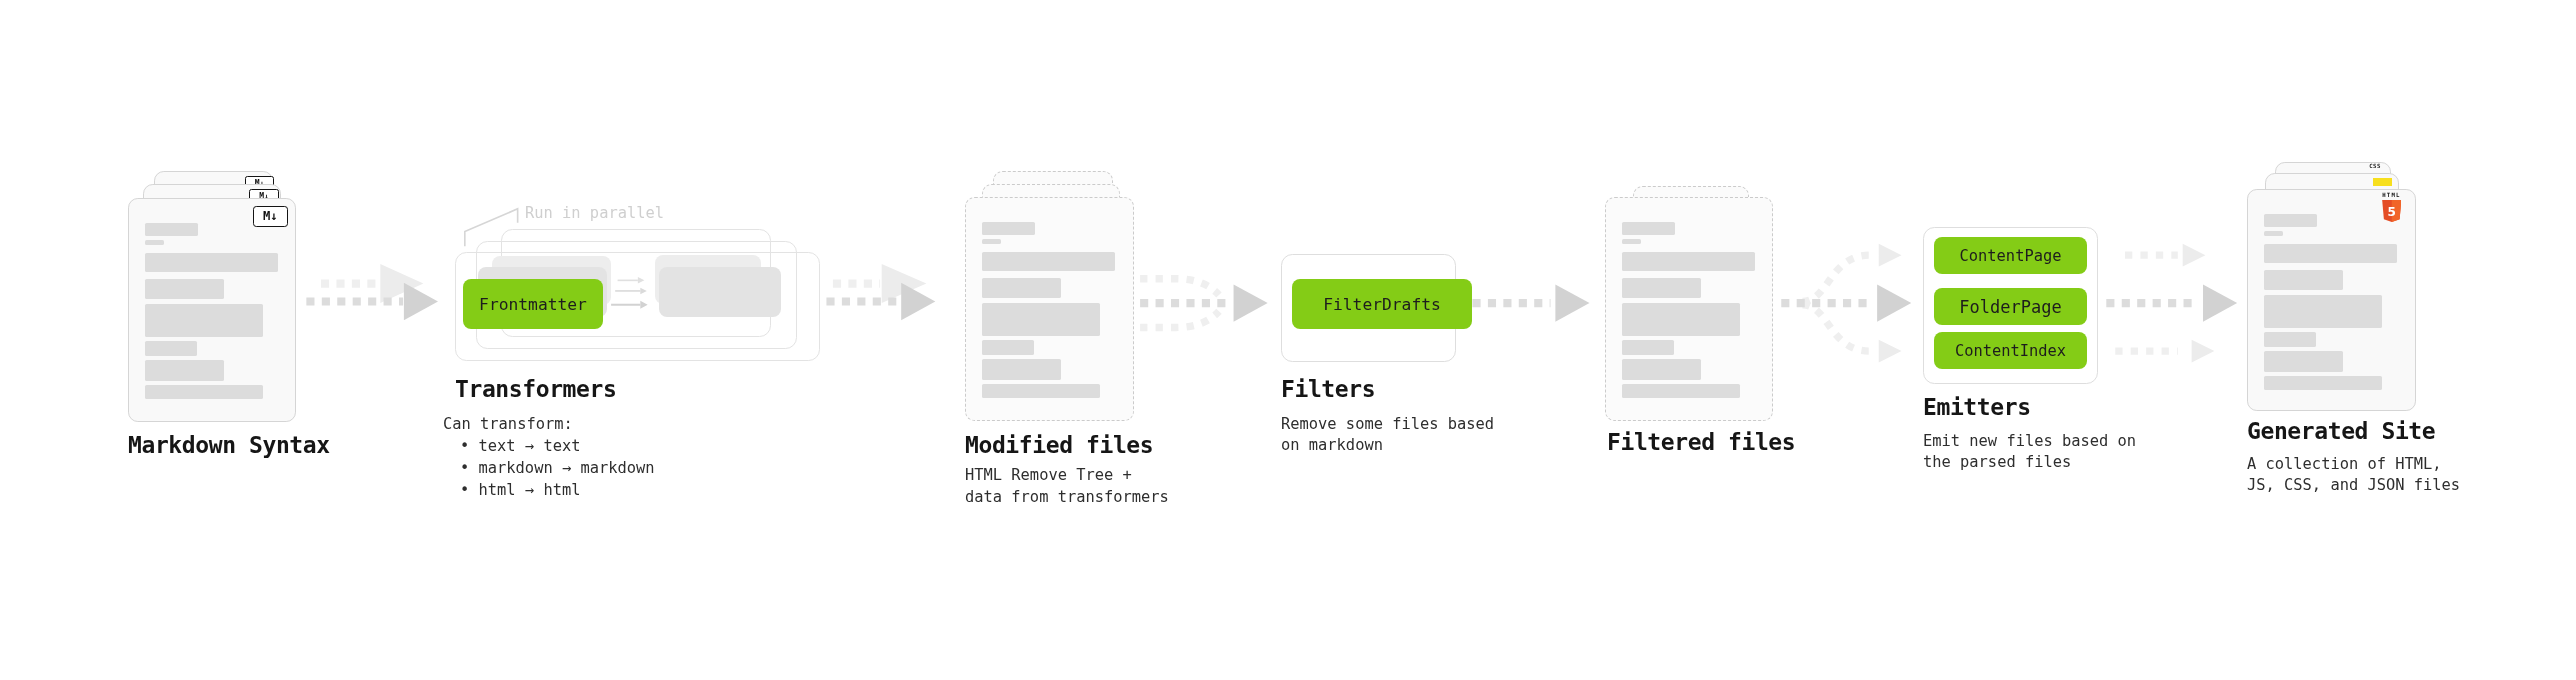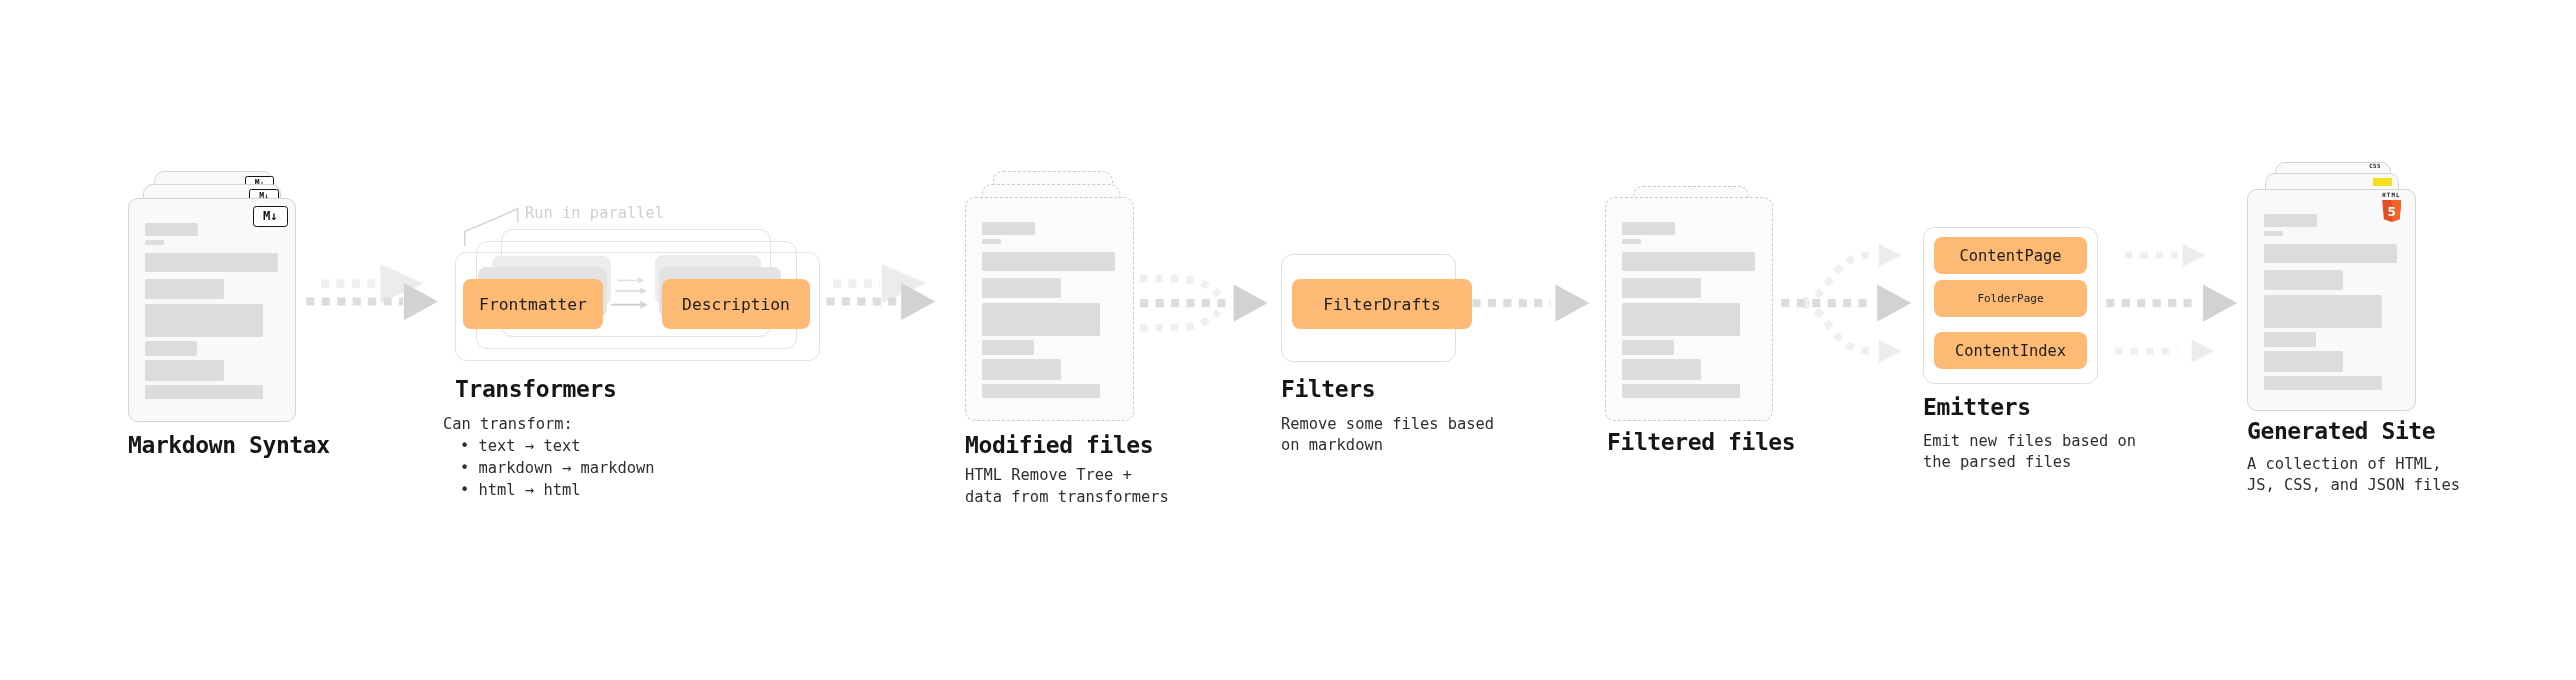--- a/index.html
+++ b/index.html
@@ -3,21 +3,21 @@
 <meta charset="utf-8">
 <style>
   html,body{margin:0;padding:0;background:#ffffff;}
   .canvas{position:relative;width:2576px;height:681px;background:#ffffff;overflow:hidden;
           font-family:"DejaVu Sans Mono","Liberation Mono",monospace;}
   .card{position:absolute;background:#f9f9f9;border:1.6px solid #d5d5d5;border-radius:9.8px;}
   .card.dashed{background:#fbfbfb;border:1.6px dashed #cbcbcb;}
   .frame{position:absolute;border:1.6px solid #e3e3e3;border-radius:11.4px;background:transparent;}
   .panel{position:absolute;border:1.6px solid #dedede;border-radius:11.4px;background:#ffffff;}
   .pill{position:absolute;display:flex;align-items:center;justify-content:center;
-        background:#fdba74;border-radius:8.1px;font-size:16.3px;color:#1d1d1d;white-space:nowrap;}
+        background:#84cc16;border-radius:8.1px;font-size:16.3px;color:#1d1d1d;white-space:nowrap;}
   .ghost1{position:absolute;background:#e3e3e3;border-radius:8.1px;}
   .ghost2{position:absolute;background:#ededed;border-radius:8.1px;}
   .bar{position:absolute;left:16.3px;background:#dcdcdc;border-radius:1.6px;}
   .sec-title{position:absolute;font-size:23px;font-weight:bold;color:#161616;white-space:nowrap;letter-spacing:-0.4px;}
   .body-text{position:absolute;font-size:15.4px;color:#2e2e2e;white-space:nowrap;}
   .note{position:absolute;font-size:15.4px;color:#cfcfcf;white-space:nowrap;}
   .md-badge{position:absolute;display:flex;align-items:center;justify-content:center;
             background:#ffffff;border:1.6px solid #141414;border-radius:3.3px;
             font-weight:bold;color:#141414;font-size:12.2px;line-height:1;}
   .md-badge.sm{font-size:8.1px;border-width:1.6px;border-radius:2.4px;}
@@ -54,21 +54,20 @@
   <div class="frame" style="left:501px;top:229px;width:268px;height:106px;"></div>
   <div class="frame" style="left:476px;top:241px;width:319px;height:106px;"></div>
   <div class="frame" style="left:455px;top:252px;width:363px;height:107px;"></div>
 
   <div class="ghost2" style="left:492px;top:256px;width:119px;height:49px;"></div>
   <div class="ghost1" style="left:478px;top:267px;width:129px;height:50px;"></div>
   <div class="pill" style="left:463px;top:279px;width:140px;height:50px;">Frontmatter</div>
 
   <div class="ghost2" style="left:655px;top:255px;width:106px;height:49px;"></div>
   <div class="ghost1" style="left:659px;top:267px;width:122px;height:50px;"></div>
-  <div class="pill" style="left:662px;top:279px;width:148px;height:50px;">Description</div>
 
   <div class="note" style="left:525px;top:204px;">Run in parallel</div>
   <div class="sec-title" style="left:455px;top:376px;">Transformers</div>
   <div class="body-text" style="left:443px;top:415px;">Can transform:</div>
   <div class="body-text" style="left:460px;top:437px;">• text → text</div>
   <div class="body-text" style="left:460px;top:459px;">• markdown → markdown</div>
   <div class="body-text" style="left:460px;top:481px;">• html → html</div>
 
   <div class="card dashed" style="left:993px;top:171px;width:118px;height:57px;"></div>
   <div class="card dashed" style="left:982px;top:184px;width:136px;height:65px;"></div>
@@ -100,21 +99,21 @@
       <div class="bar" style="top: 80px; width: 79px; height: 20.3px;"></div>
       <div class="bar" style="top: 105px; width: 118px; height: 32.5px;"></div>
       <div class="bar" style="top: 142px; width: 52px; height: 14.6px;"></div>
       <div class="bar" style="top: 161px; width: 79px; height: 21px;"></div>
       <div class="bar" style="top: 186px; width: 118px; height: 14px;"></div>
     </div>
   <div class="sec-title" style="left:1607px;top:429px;">Filtered files</div>
 
   <div class="panel" style="left:1923px;top:227px;width:173px;height:155px;"></div>
   <div class="pill" style="left:1934px;top:237px;width:153px;height:37px;font-size:15.4px;">ContentPage</div>
-  <div class="pill" style="left:1934px;top:280px;width:153px;height:37px;font-size:11px;">FolderPage</div>
+  <div class="pill" style="left:1934px;top:288px;width:153px;height:37px;font-size:17px;">FolderPage</div>
   <div class="pill" style="left:1934px;top:332px;width:153px;height:37px;font-size:15.4px;">ContentIndex</div>
   <div class="sec-title" style="left:1923px;top:394px;text-align:right;">Emitters</div>
   <div class="body-text" style="left:1923px;top:432px;">Emit new files based on</div>
   <div class="body-text" style="left:1923px;top:453px;">the parsed files</div>
 
   <div class="card" style="left:2275px;top:162px;width:114px;height:57px;"></div>
   <div class="css-badge" style="left: 2366px; top: 163px; width: 18px; height: 9.8px; border-bottom-color: rgb(41, 98, 255);">
       <span>CSS</span>
     </div>
   <div class="card" style="left:2265px;top:173px;width:132px;height:65px;"></div>

